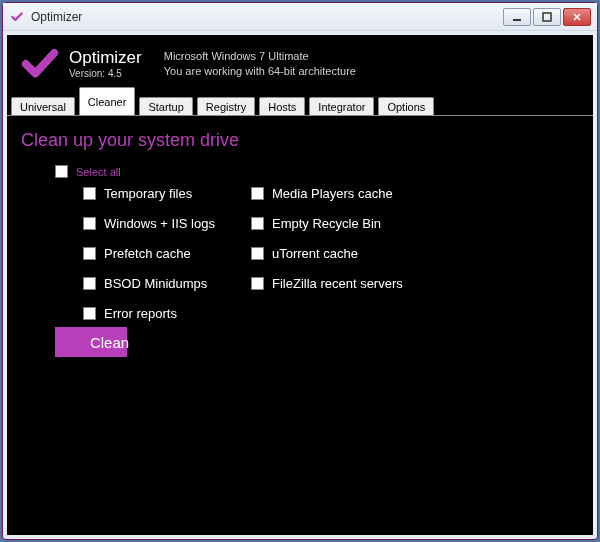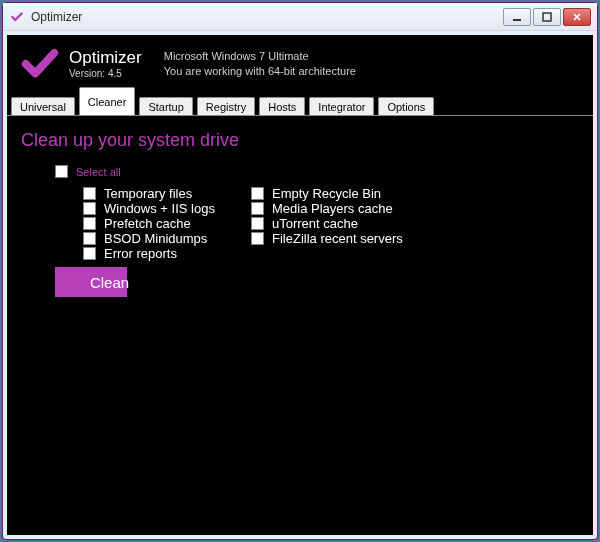--- a/index.html
+++ b/index.html
@@ -141,21 +141,21 @@
     flex-shrink: 0;
   }
   .select-all-label {
     color: #b83fba;
     font-size: 11px;
   }
   .options-grid {
     display: flex;
     margin-left: 62px;
   }
-  .col { display: flex; flex-direction: column; gap: 0; }
+  .col { display: flex; flex-direction: column; gap: 15px; }
   .col1 { width: 168px; }
   .opt-row { display: flex; align-items: center; }
   .opt-label { font-size: 13px; color: #fff; }
 
   .clean-btn {
     margin-top: 6px;
     margin-left: 34px;
     width: 72px; height: 30px;
     background: #b83fba;
     color: #fff;
@@ -266,25 +266,25 @@
             <span class="opt-label">BSOD Minidumps</span>
           </div>
           <div class="opt-row">
             <span class="chk"></span>
             <span class="opt-label">Error reports</span>
           </div>
         </div>
         <div class="col col2">
           <div class="opt-row">
             <span class="chk"></span>
+            <span class="opt-label">Media Players cache</span>
+          </div>
+          <div class="opt-row">
+            <span class="chk"></span>
             <span class="opt-label">Empty Recycle Bin</span>
-          </div>
-          <div class="opt-row">
-            <span class="chk"></span>
-            <span class="opt-label">Media Players cache</span>
           </div>
           <div class="opt-row">
             <span class="chk"></span>
             <span class="opt-label">uTorrent cache</span>
           </div>
           <div class="opt-row">
             <span class="chk"></span>
             <span class="opt-label">FileZilla recent servers</span>
           </div>
         </div>

